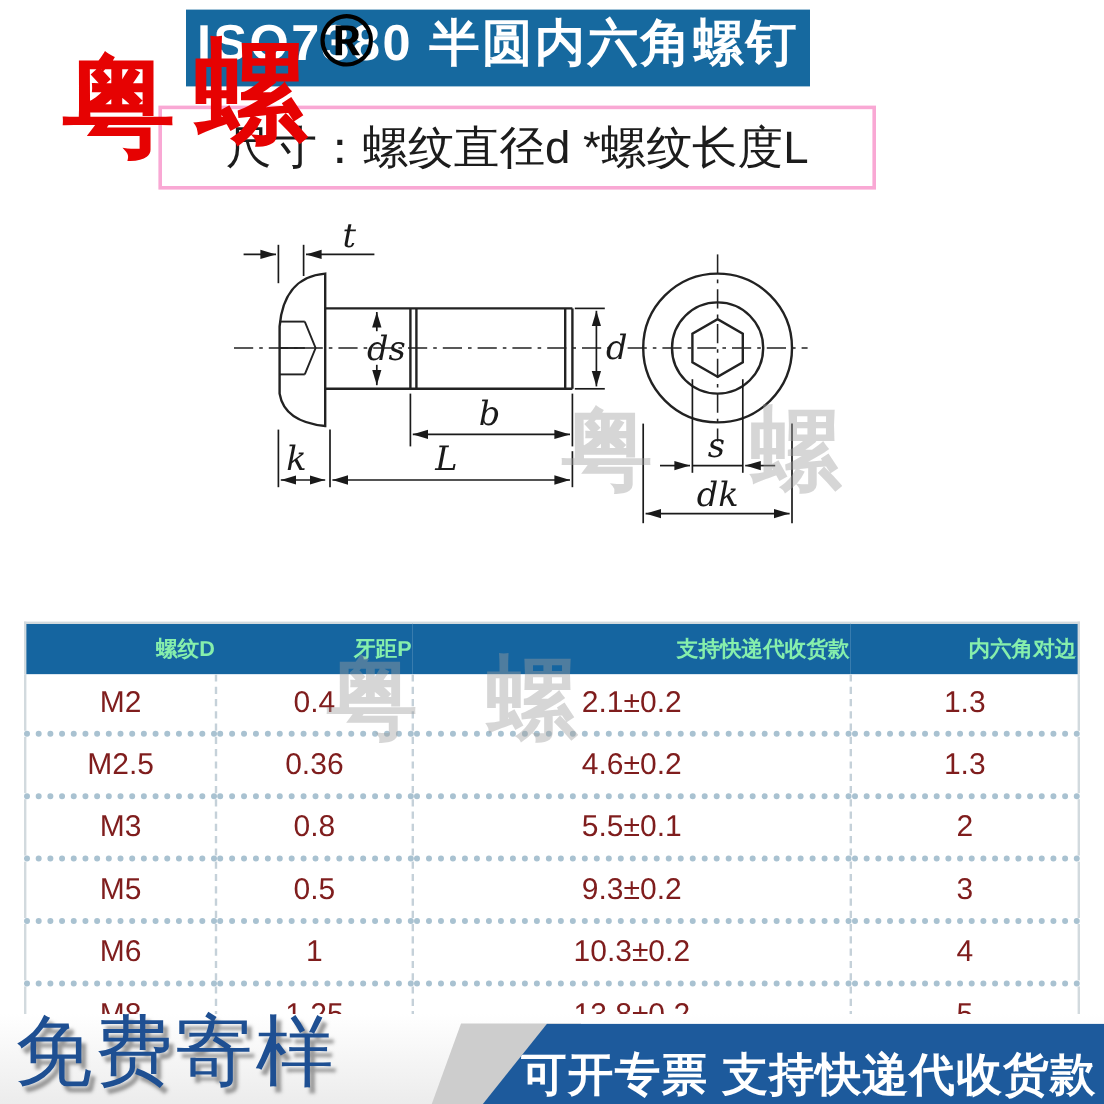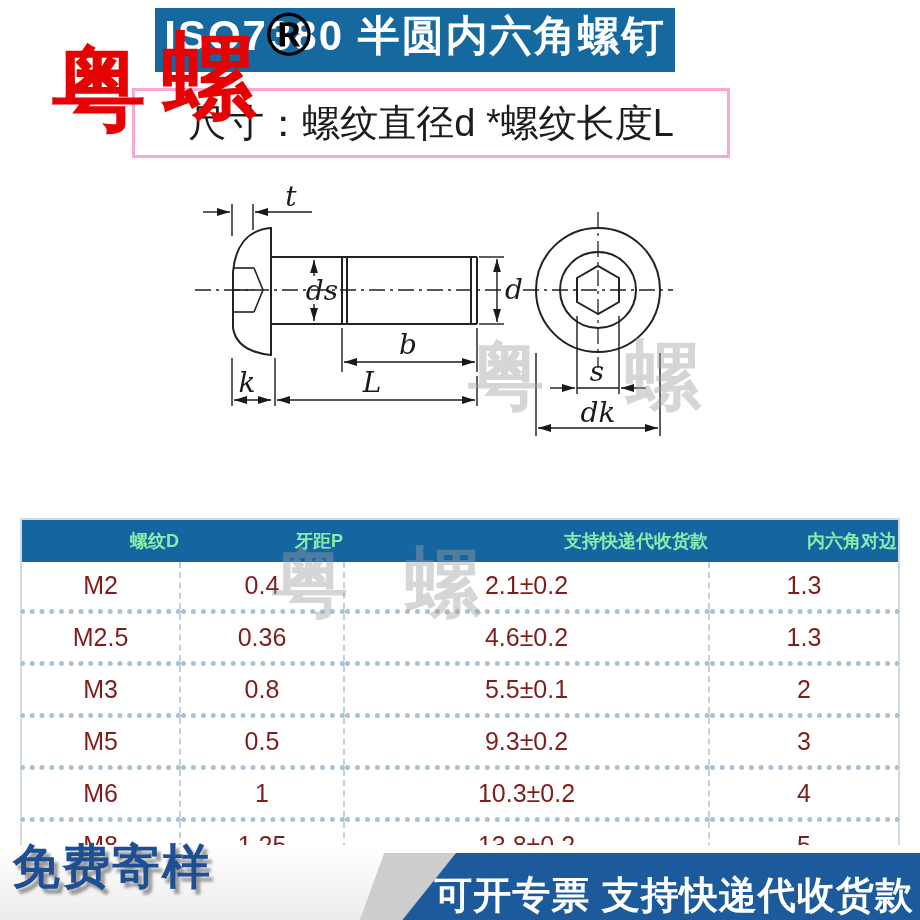--- a/index.html
+++ b/index.html
@@ -46,21 +46,21 @@
               border:2px solid #d2dade;}
   .spec-table thead th{background:#1565a0;color:#86efac;font-size:18px;font-weight:700;
               height:40px;text-align:right;}
   .spec-table tbody td{height:45px;text-align:center;font-size:25px;color:#7f1d1d;
               border-bottom:5px dotted #a9c2d1;border-right:2px dashed #c5d1d9;background:#fff;}
   .spec-table tbody td:last-child{border-right:none;}
 
   
   .footer-white{position:absolute;left:0;top:845px;width:920px;height:75px;z-index:4;
                 background:linear-gradient(180deg,#ffffff 0%,#ececec 100%);}
-  .free-sample{position:absolute;left:12px;top:843px;z-index:6;font-size:48px;font-weight:700;
+  .free-sample{position:absolute;left:12px;top:843px;z-index:6;font-size:65px;font-weight:400;
                color:#1e4f92;letter-spacing:2px;line-height:1;
                text-shadow:4px 5px 3px rgba(120,120,120,.75);white-space:nowrap;}
   .gray-slant{position:absolute;left:372px;top:853px;width:100px;height:67px;background:#cdcdcd;
               transform:skewX(-20deg);z-index:4;}
   .blue-strip{position:absolute;left:388px;top:853px;width:532px;height:85px;background:#1d5a9c;
               clip-path:polygon(68px 0,0 100%,100% 100%,100% 0);z-index:5;
               display:flex;align-items:center;justify-content:center;padding-left:40px;
               box-sizing:border-box;}
   .blue-strip span{color:#fff;font-size:38px;font-weight:800;white-space:nowrap;letter-spacing:1px;}
 </style>

